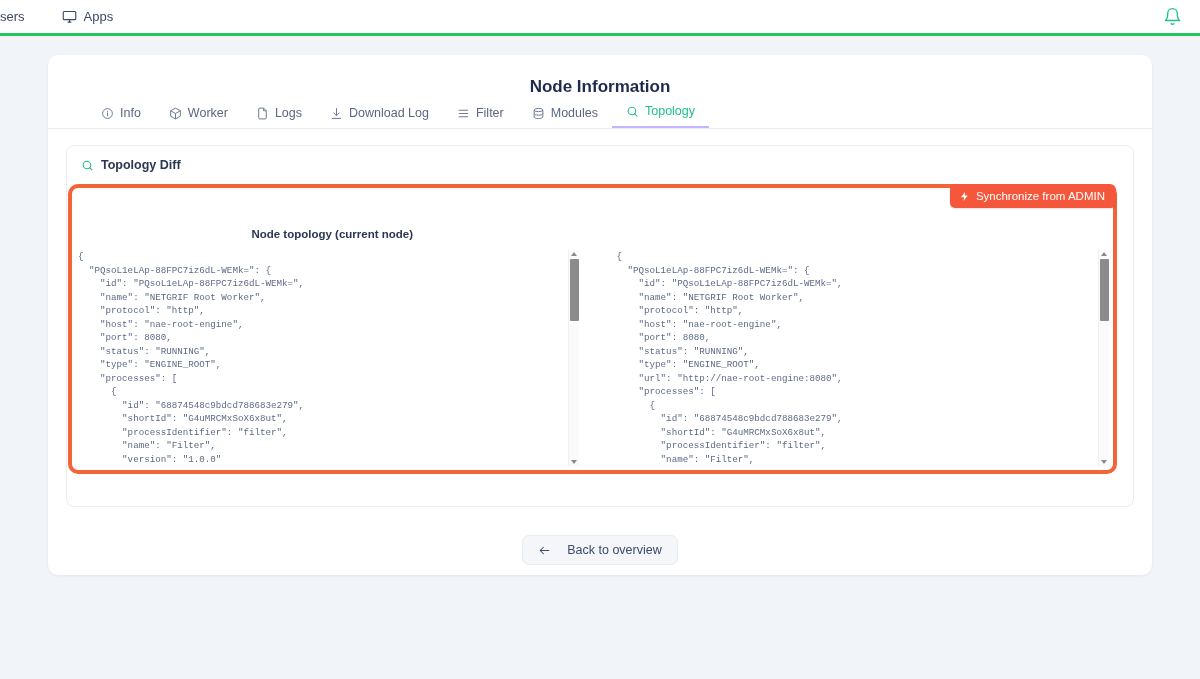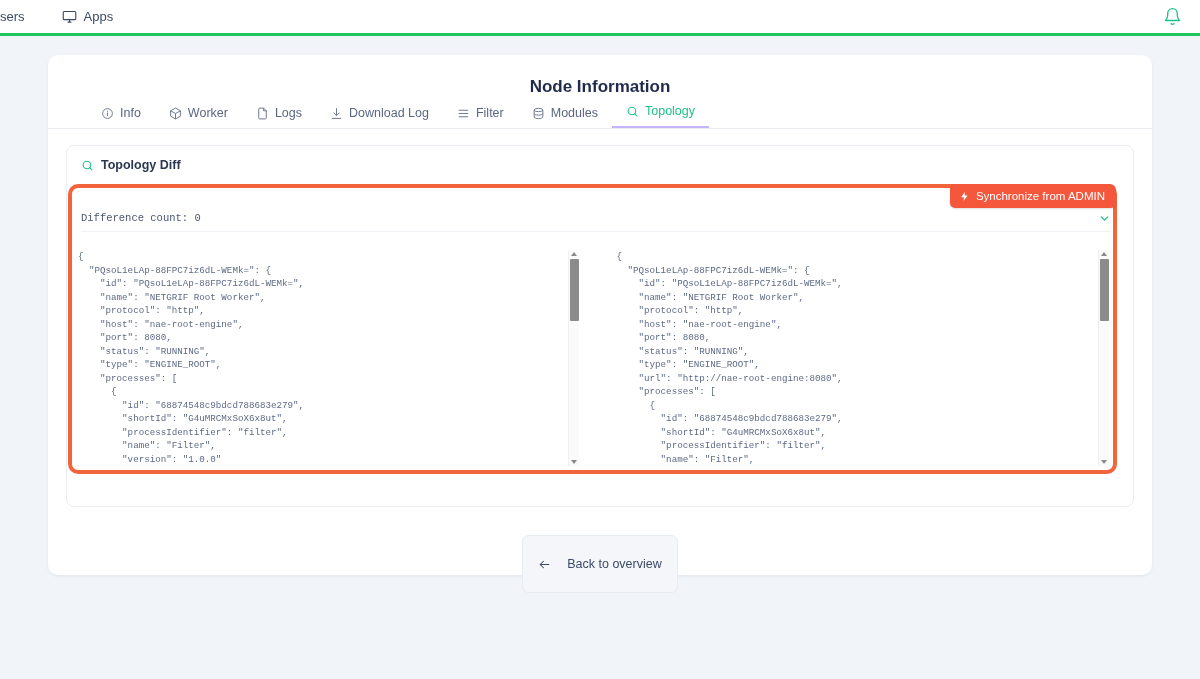--- a/index.html
+++ b/index.html
@@ -185,21 +185,21 @@
     position: absolute;
     left: 0; right: 0; top: 480px;
     display: flex; justify-content: center;
   }
   .back-btn {
     display: flex; align-items: center; gap: 16px;
     background: #f4f6fa;
     border: 1px solid #e7ebf2;
     border-radius: 7px;
     font-size: 12.5px; color: #3b4a66;
-    padding: 21px 15px;
+    padding: 7px 15px;
     cursor: pointer;
   }
   .arrow-left { width: 13px; height: 13px; display:block; }
 </style>
 </head>
 <body>
 
 <div class="topbar">
   <div class="topbar-left">
     <span class="tb-cut">sers</span>
@@ -315,32 +315,25 @@
 
       <button class="sync-btn">
         <span>
           <svg class="bolt" viewBox="0 0 24 24" fill="#ffffff">
               <path d="M13 2L4.5 13.5H11L9.5 22 19 10h-6.5z"></path>
             </svg>
         </span>
         <span>Synchronize from ADMIN</span>
       </button>
 
-      <div class="diffcount-row">
-        <span class="diffcount-text">Difference count: 0</span>
-        <span class="chev">
-          <svg viewBox="0 0 24 24" fill="none" stroke="#1fc18a" stroke-width="2.4" stroke-linecap="round" stroke-linejoin="round">
-              <path d="M6 9l6 6 6-6"></path>
-            </svg>
-        </span>
-      </div>
 
       <div class="panels">
 
         <div class="panel panel-left">
+          <div class="panel-title">Node topology (current node)</div>
           <div class="json-wrap">
             <div class="json">{
   "PQsoL1eLAp-88FPC7iz6dL-WEMk=": {
     "id": "PQsoL1eLAp-88FPC7iz6dL-WEMk=",
     "name": "NETGRIF Root Worker",
     "protocol": "http",
     "host": "nae-root-engine",
     "port": 8080,
     "status": "RUNNING",
     "type": "ENGINE_ROOT",

